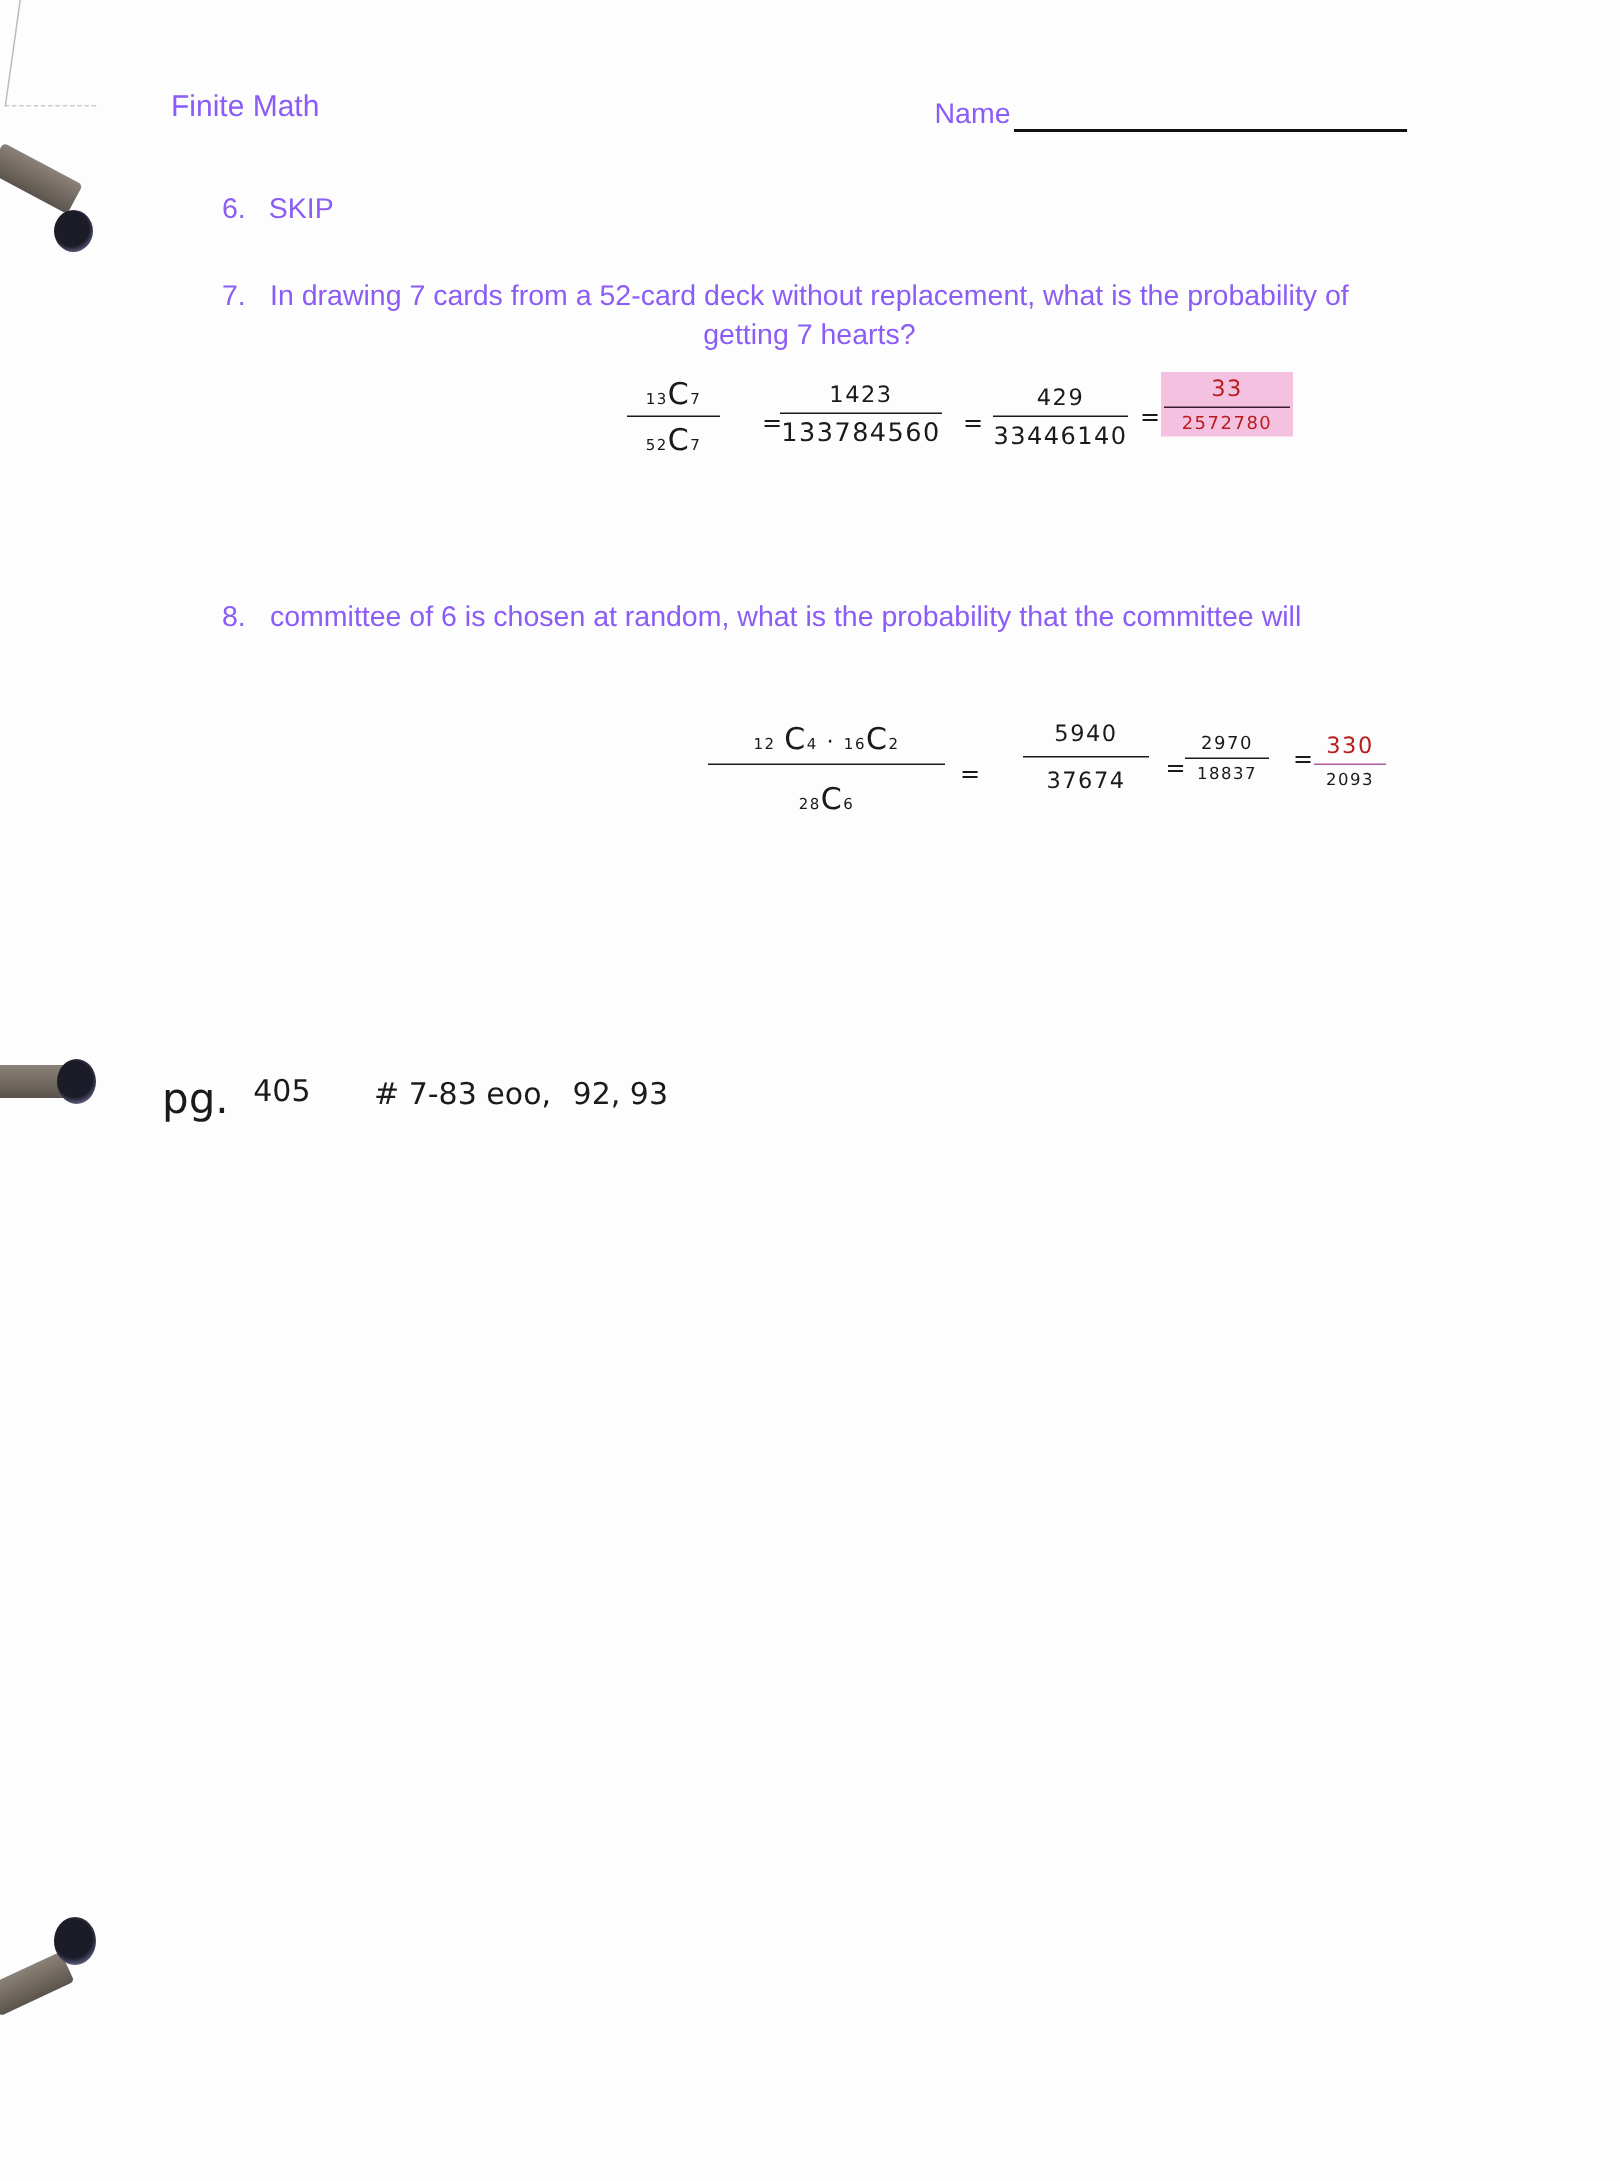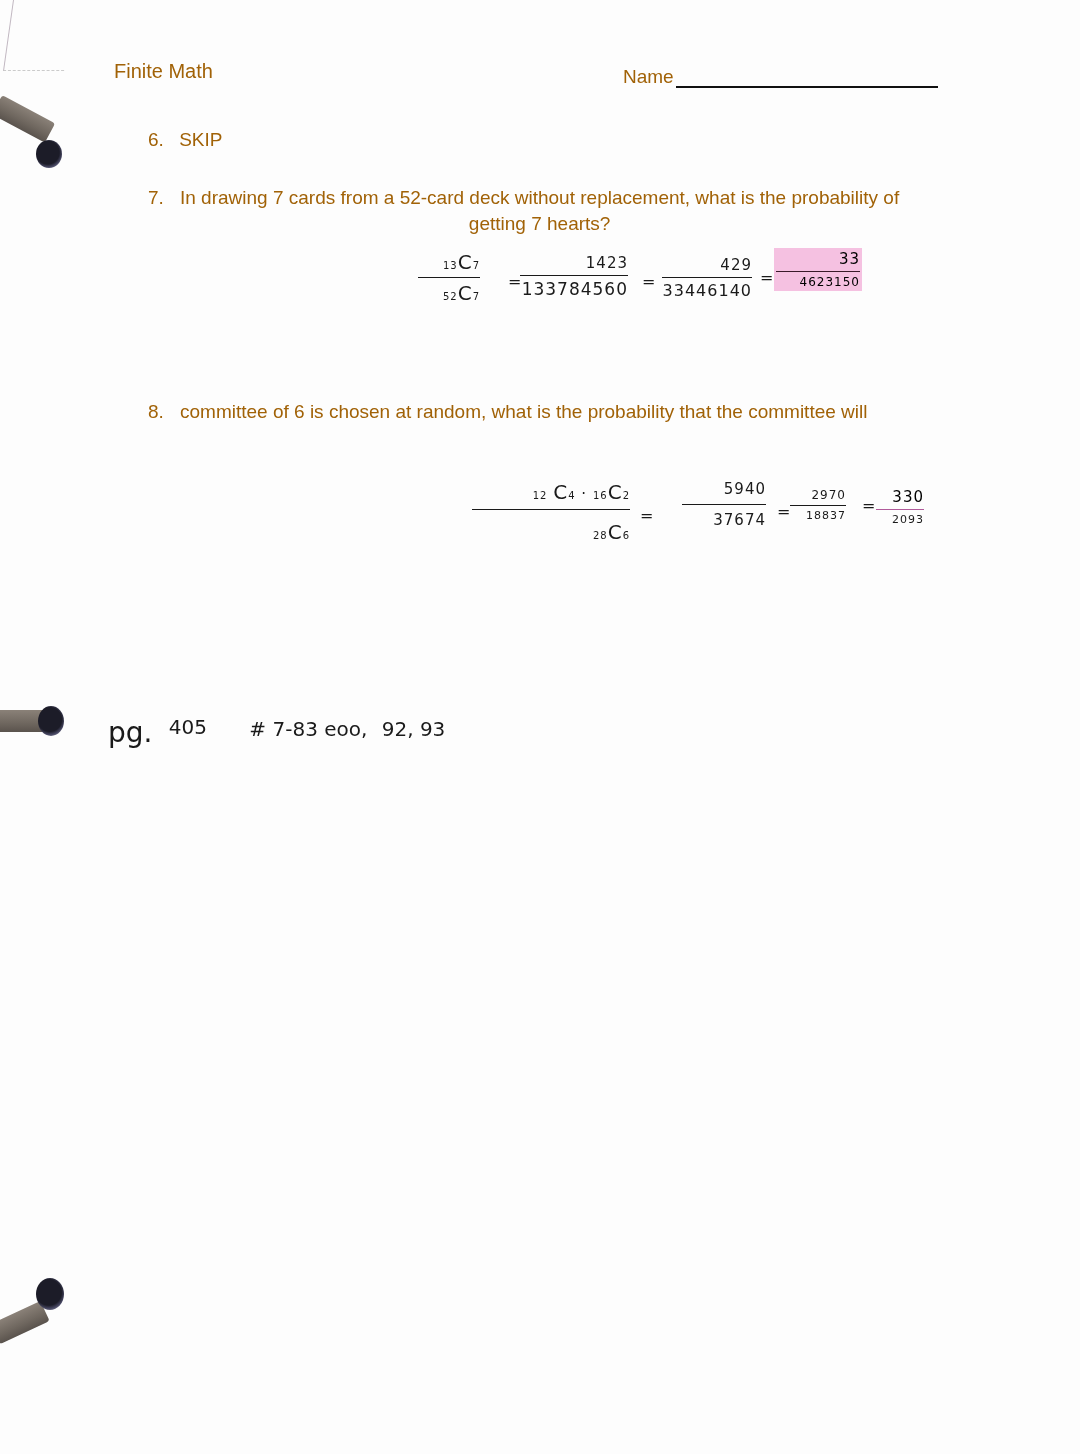--- a/index.html
+++ b/index.html
@@ -3,27 +3,27 @@
 <meta charset="utf-8">
 <style>
   html, body { margin: 0; padding: 0; }
   body {
     width: 1080px; height: 1454px; position: relative; overflow: hidden;
     background: #fdfdfd;
     font-family: "Liberation Sans", sans-serif;
     color: #111;
   }
   .abs { position: absolute; }
-  .print { font-family: "Liberation Sans", sans-serif; font-size: 19px; color: #a16207; }
+  .print { font-family: "Liberation Sans", sans-serif; font-size: 19px; color: #8b5cf6; }
   .hand { font-family: "DejaVu Sans", sans-serif; color: #1a1a1a; }
   .name-line { display: inline-block; width: 262px; border-bottom: 2px solid #111; margin-left: 2px; height: 18px; vertical-align: bottom; }
   .frac { position: absolute; text-align: center; }
-  .frac .num, .frac .den { display: block; font-size: 15px; letter-spacing: 1px; text-align: right; }
+  .frac .num, .frac .den { display: block; font-size: 15px; letter-spacing: 1px; }
   .frac .bar { display: block; height: 0; border-top: 1.6px solid #1a1a1a; margin: 3px 0; }
-  .pink { color: #000000; }
+  .pink { color: #b91c1c; }
   .hl { background: rgba(236, 120, 190, 0.45); }
   .eq { position: absolute; font-size: 16px; }
   .sub { font-size: 10px; }
   .bigC { font-size: 20px; }
   .hole { position: absolute; border-radius: 50%; background: radial-gradient(circle at 45% 45%, #1c1c28 0 55%, #4a4a66 70%, #ddd 100%); }
   .ring { position: absolute; height: 22px; background: linear-gradient(#8a8178, #6f675f 60%, #5a534d); border-radius: 3px; transform-origin: right center; }
 </style>
 </head>
 <body>
 
@@ -67,21 +67,21 @@
 <span class="eq hand" style="left:642px; top:272px;">=</span>
 <div class="frac hand" style="left:662px; top:256px; width:90px;">
   <span class="num">429</span>
   <span class="bar"></span>
   <span class="den" style="font-size:16px;">33446140</span>
 </div>
 <span class="eq hand" style="left:760px; top:268px;">=</span>
 <div class="frac hand pink hl" style="left:774px; top:248px; width:84px; padding:2px 2px;">
   <span class="num">33</span>
   <span class="bar" style="border-color:#3a1a2a;"></span>
-  <span class="den" style="font-size:12px;">4623150</span>
+  <span class="den" style="font-size:12px;">2572780</span>
 </div>
 
 <div class="abs print" style="left:148px; top:398px; line-height:27px;">
   <span style="position:absolute; left:0;">8.</span>
   <div style="margin-left:32px;">
     <div>committee of 6 is chosen at random, what is the probability that the committee will</div>
   </div>
 </div>
 
 <div class="frac hand" style="left:472px; top:480px; width:158px;">

